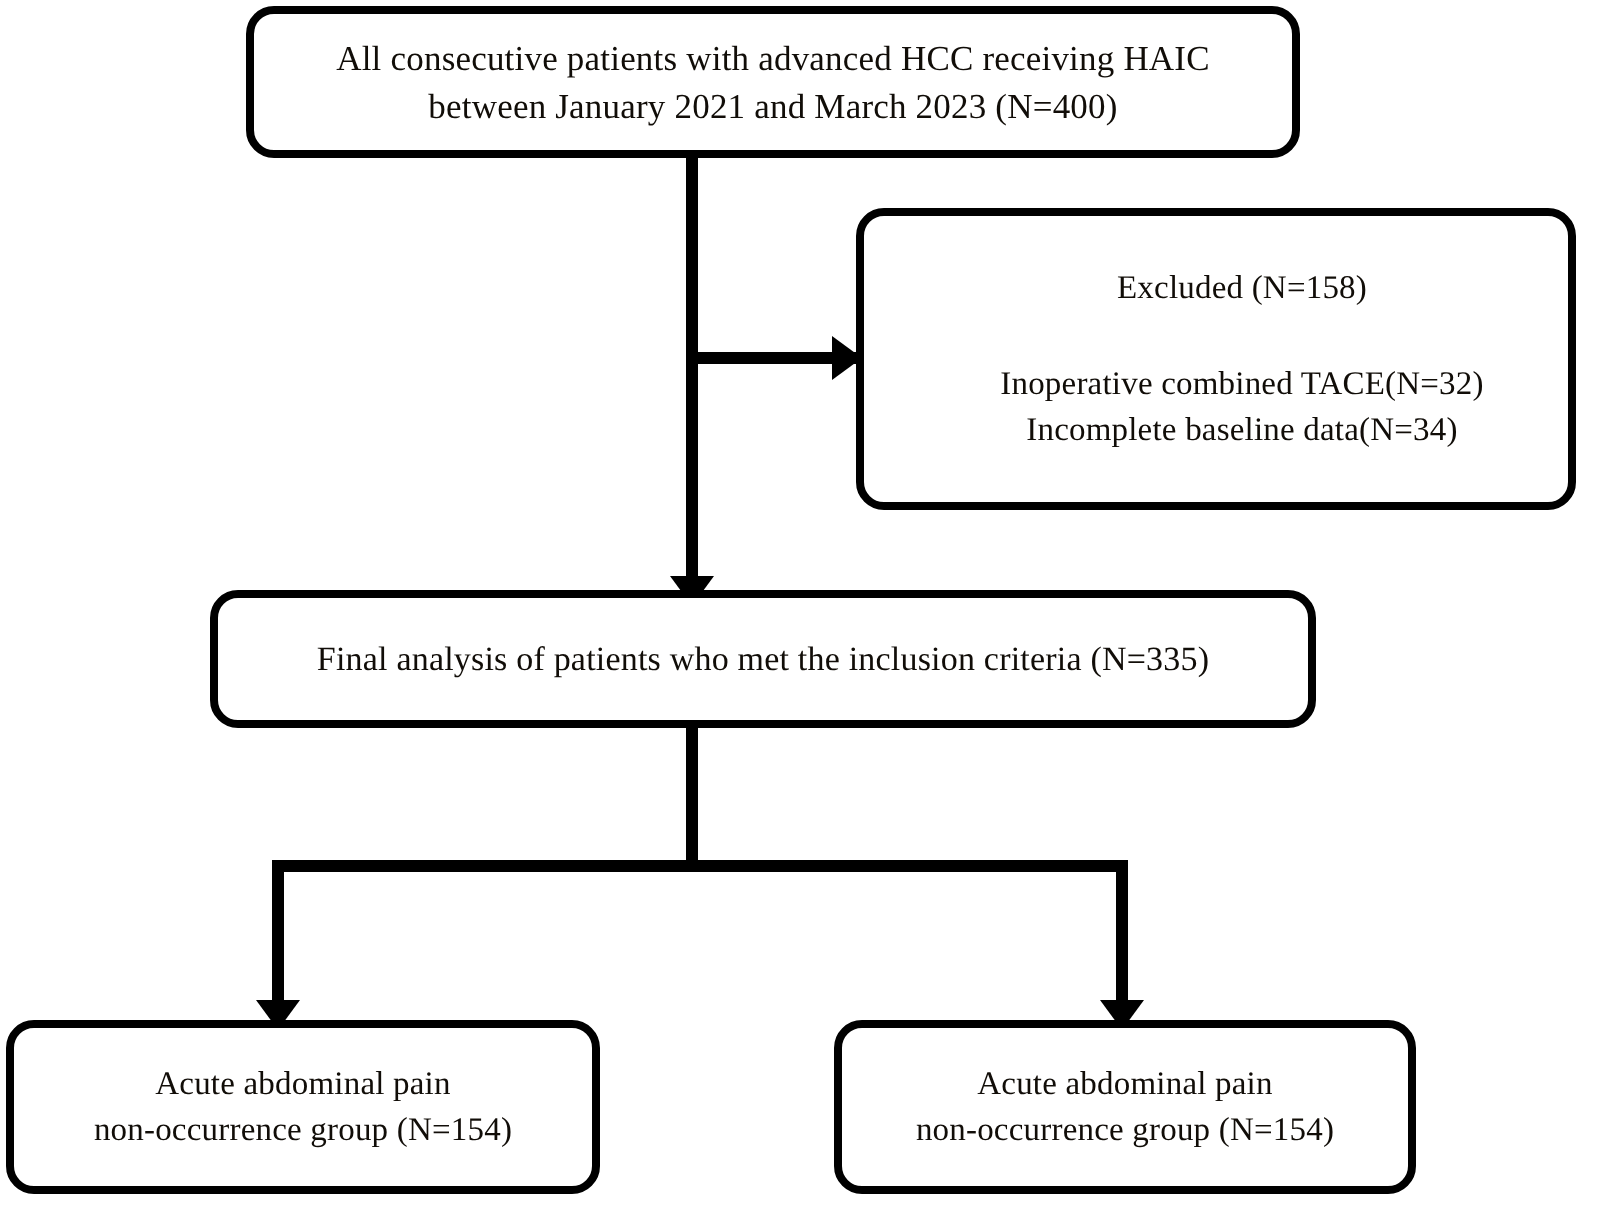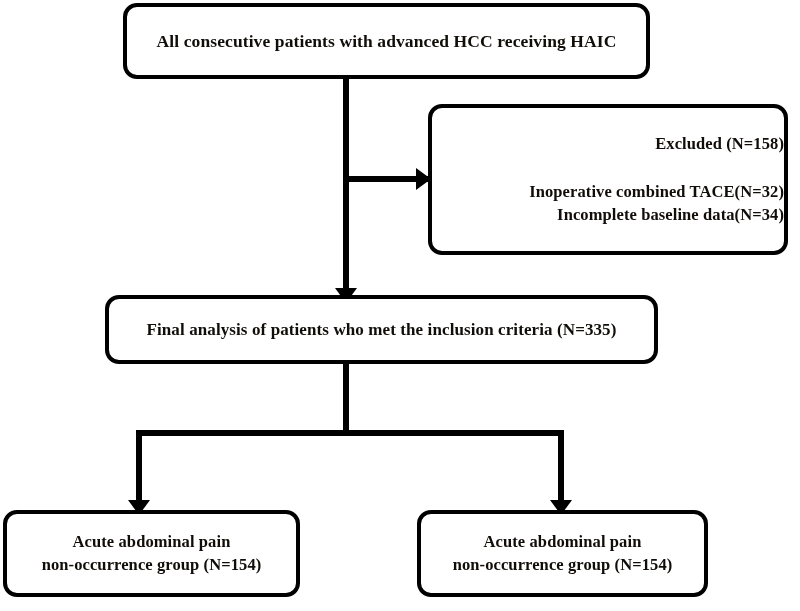--- a/index.html
+++ b/index.html
@@ -20,28 +20,28 @@
     box-sizing: border-box;
     background: #ffffff;
     border: 4px solid #000000;
     border-radius: 14px;
     display: flex;
     align-items: center;
     justify-content: center;
     z-index: 3;
   }
   .node .txt {
-    font-weight: bold;
+    font-weight: normal;
     color: #110d08;
     line-height: 1.38;
     text-align: center;
     letter-spacing: 0.1px;
   }
   .node.left-align .txt {
-    text-align: right;
+    text-align: center;
     width: 100%;
     padding-left: 26px;
     box-sizing: border-box;
   }
 
   
   #node-enrolled {
     left: 123px; top: 3px; width: 527px; height: 76px;
   }
   #node-enrolled .txt { font-size: 17.5px; }
@@ -120,20 +120,21 @@
   <div class="line vline" id="conn-drop-right"></div>
 
   <div class="arrow-head arrow-down" id="head-to-final"></div>
   <div class="arrow-head arrow-right" id="head-to-excl"></div>
   <div class="arrow-head arrow-down" id="head-left-box"></div>
   <div class="arrow-head arrow-down" id="head-right-box"></div>
 
   <div class="node" id="node-enrolled">
     <div class="txt">
       <span>All consecutive patients with advanced HCC receiving HAIC</span><br>
+      <span>between January 2021 and March 2023 (N=400)</span>
     </div>
   </div>
 
   <div class="node left-align" id="node-excluded">
     <div class="txt">
       <span>Excluded (N=158)</span><br>
       <br>
       <span>Inoperative combined TACE(N=32)</span><br>
       <span>Incomplete baseline data(N=34)</span><br>
     </div>

